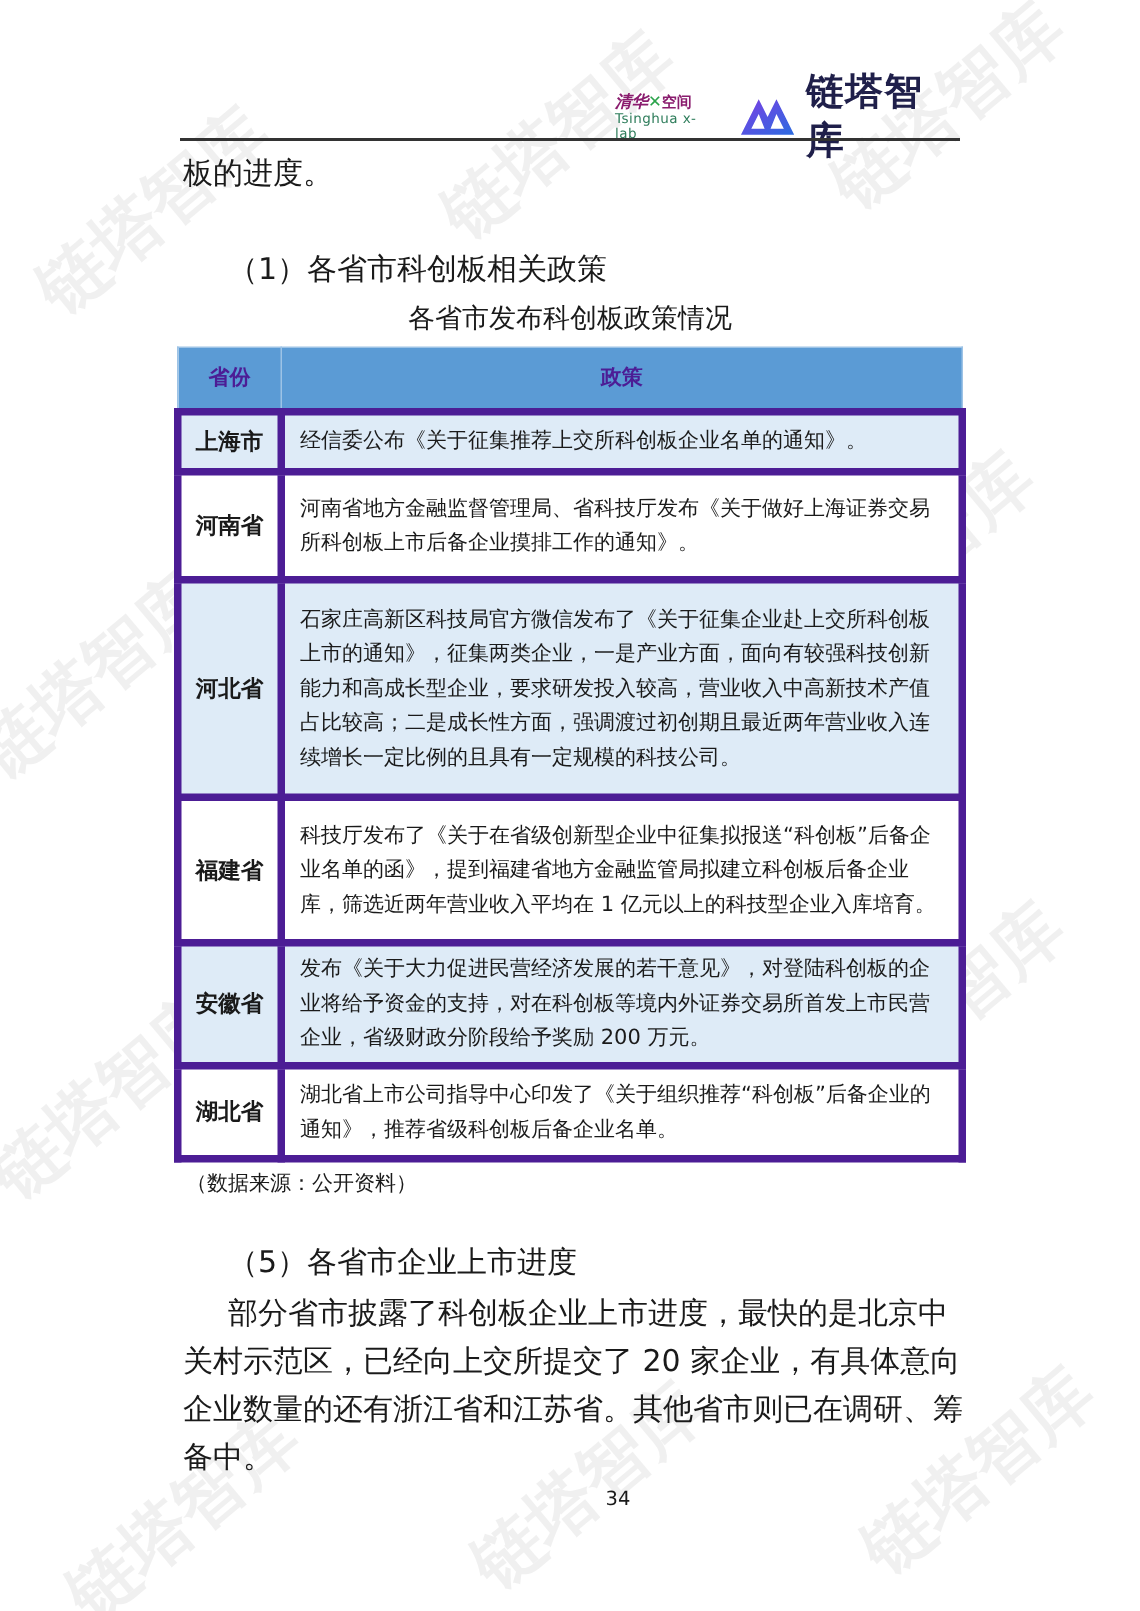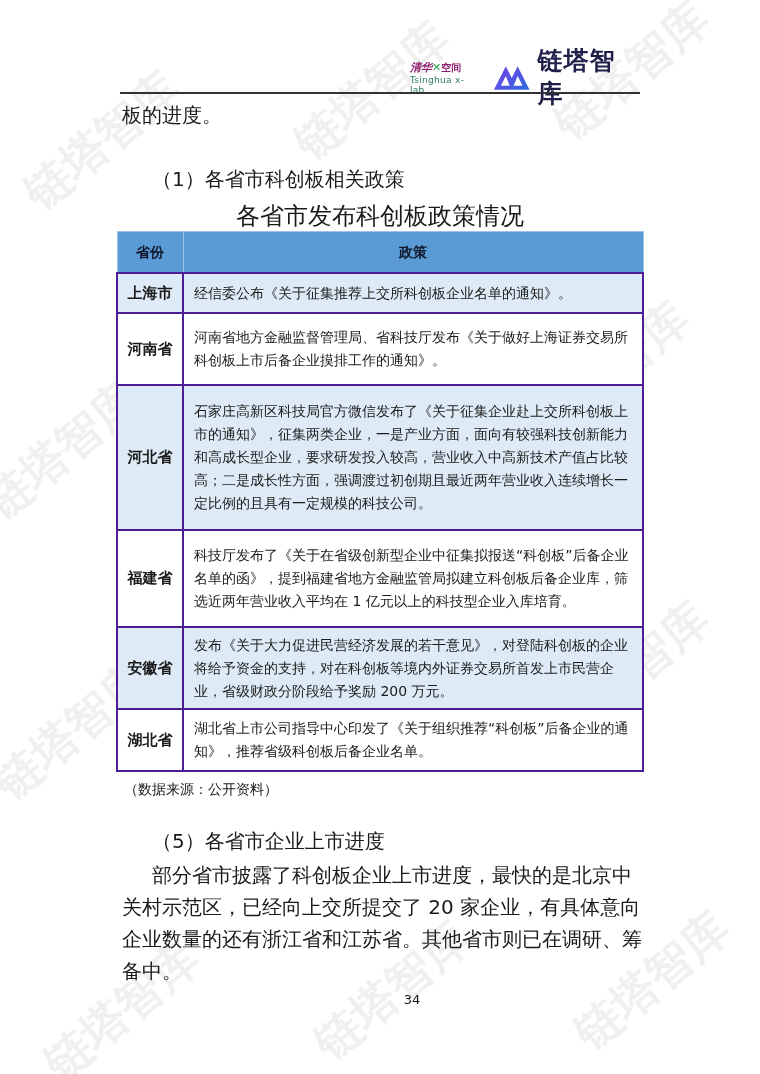--- a/index.html
+++ b/index.html
@@ -21,30 +21,30 @@
     position: absolute; left: 120px; top: 92px; width: 520px; height: 1.5px; background: #333;
   }
   .logo-xlab { position: absolute; left: 290px; top: 2px; width: 64px; height: 34px; }
   .logo-xlab .cn { font-size: 11px; color: #8a1c6e; font-weight: bold; font-style: italic; }
   .logo-xlab .cn .x { color: #2aa34a; font-weight: bold; font-style: normal; }
   .logo-xlab .en { font-size: 9px; color: #2e7d5b; letter-spacing: 0.3px; }
   .logo-brand { position: absolute; left: 372px; top: 2px; height: 34px; display: flex; align-items: center; gap: 6px; }
   .logo-brand .name { font-size: 25px; font-weight: bold; color: #1f1f4a; letter-spacing: 1px; }
   .content { position: absolute; left: 0; top: 0; width: 760px; z-index: 1; }
   .p { position: absolute; font-size: 20px; line-height: 24px; }
-  .table-title { position: absolute; left: 0; width: 760px; text-align: center; top: 200px; font-size: 24px; font-family: "DejaVu Serif", "Liberation Serif", serif; }
+  .table-title { position: absolute; left: 0; width: 760px; text-align: center; top: 200px; font-size: 18px; font-family: "DejaVu Serif", "Liberation Serif", serif; }
   table.policy {
     position: absolute; left: 116px; top: 231px; width: 528px;
     border-collapse: collapse; font-size: 14px; line-height: 23px;
   }
   table.policy th {
-    background: #5b9bd5; color: #0f172a; font-weight: bold; height: 38px;
+    background: #5b9bd5; color: #4c1d95; font-weight: bold; height: 38px;
     border: 1px solid #9dc3e6; font-size: 14px;
   }
-  table.policy td { border: 2px solid #4c1d95; padding: 4px 10px; vertical-align: middle; }
+  table.policy td { border: 5px solid #4c1d95; padding: 4px 10px; vertical-align: middle; }
   table.policy td.prov { width: 64px; text-align: center; font-weight: bold; font-size: 15px; padding: 0; }
   table.policy tr.shade td { background: #deebf7; }
   table.policy tr.plain td { background: #ffffff; }
   .page-num { position: absolute; left: 0; width: 760px; text-align: center; top: 992px; font-size: 13px; margin-left: 32px; }
 </style>
 </head>
 <body>
 
 <div class="watermark" style="left:10px;top:110px;">链塔智库</div>
 <div class="watermark" style="left:280px;top:60px;">链塔智库</div>

